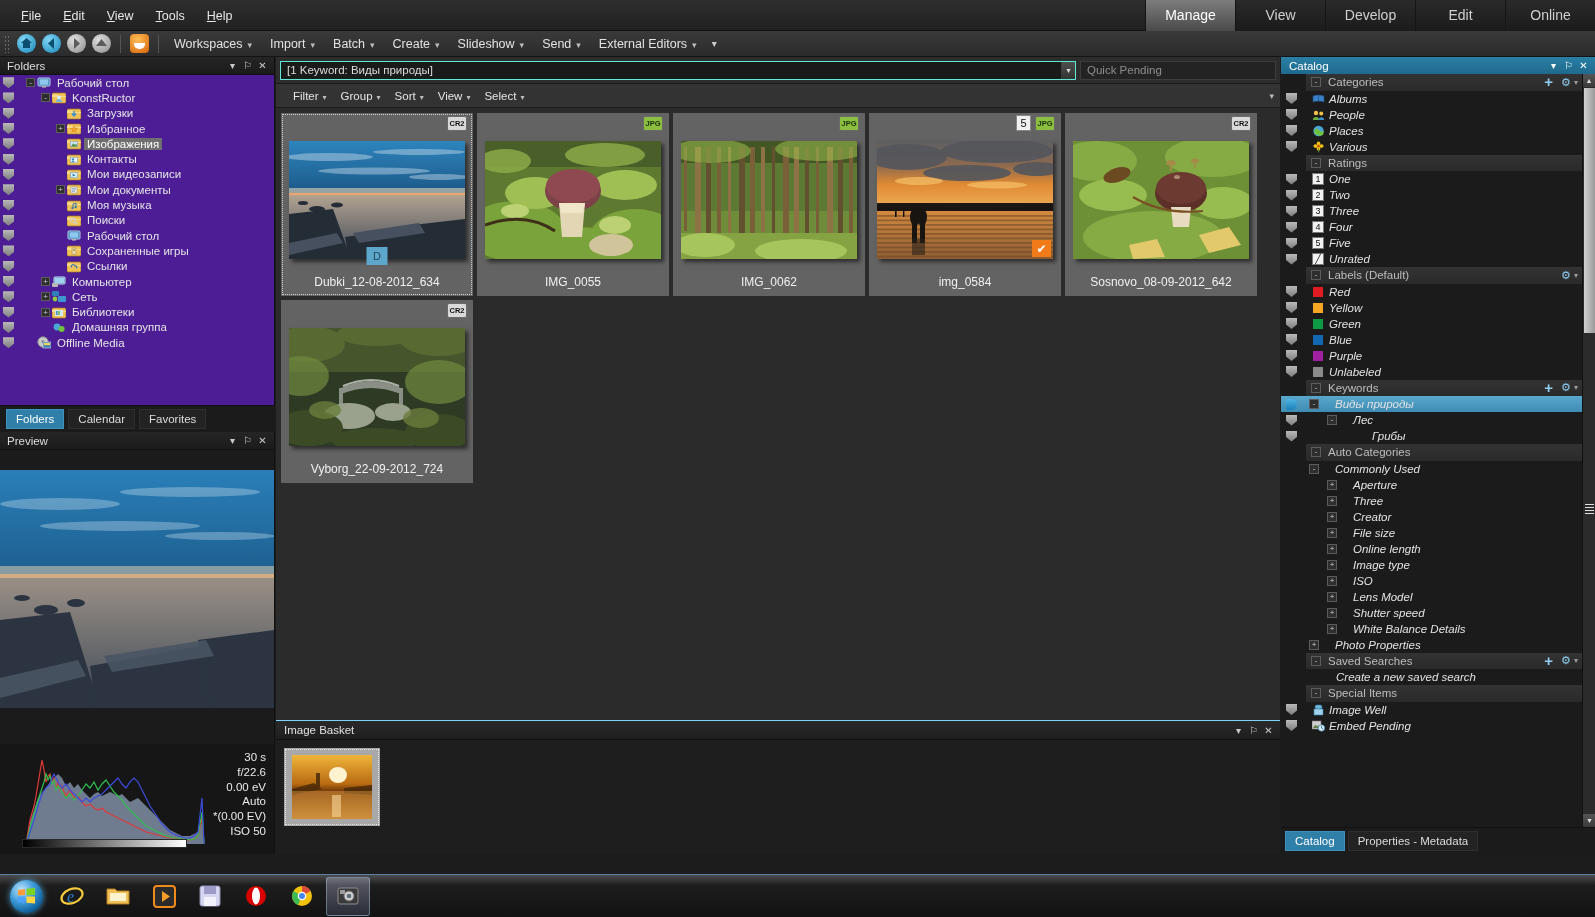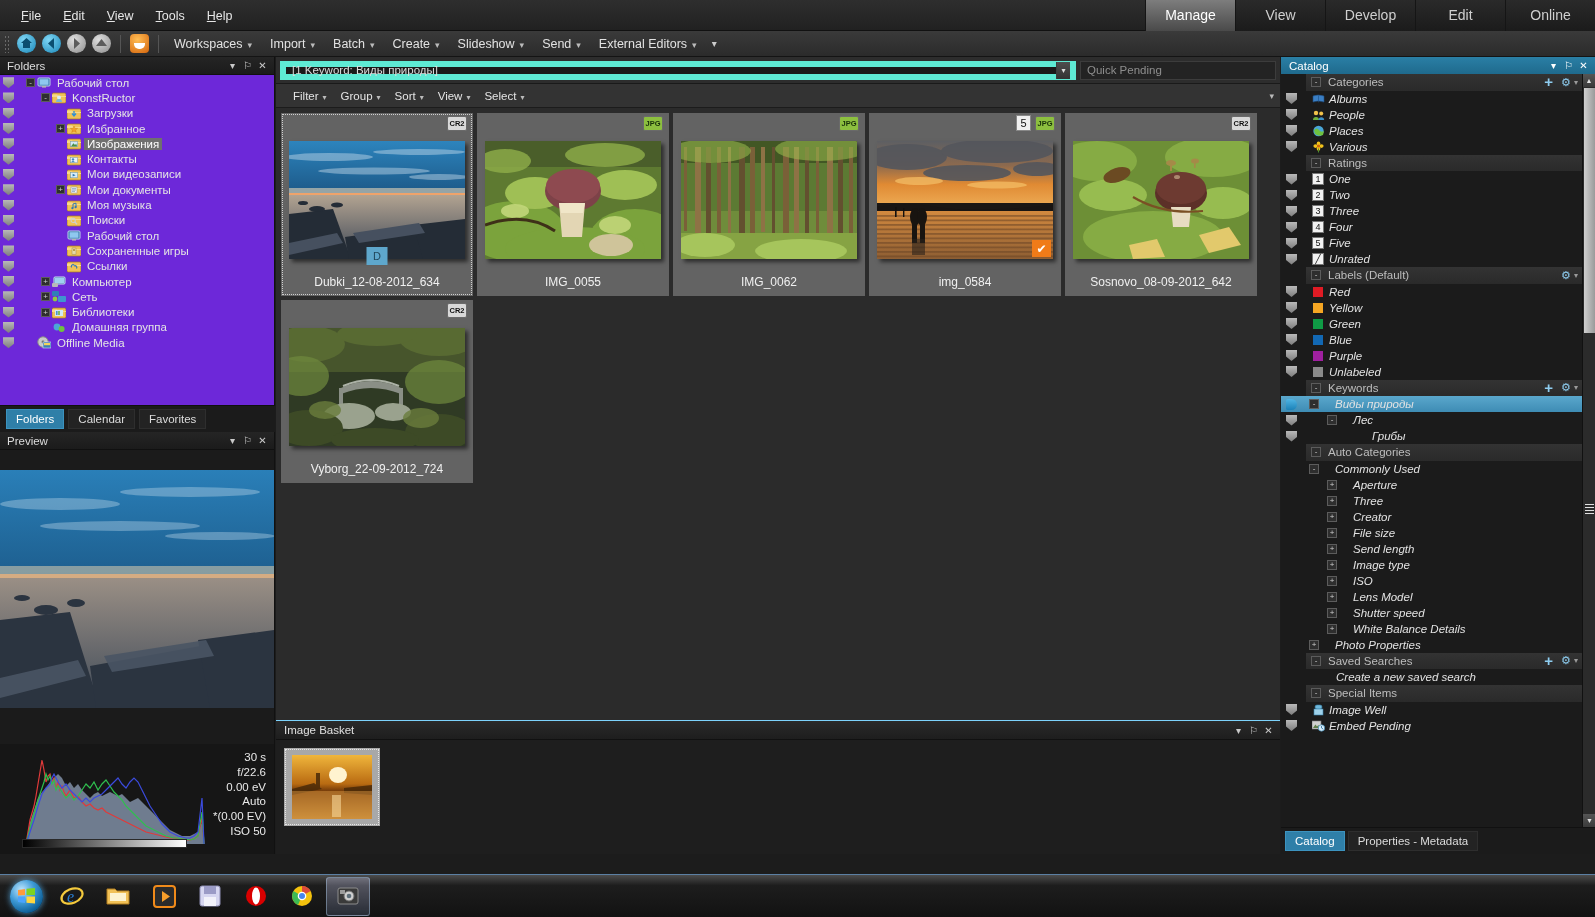--- a/index.html
+++ b/index.html
@@ -69,21 +69,21 @@
   .leftcol{ position:absolute; left:0; top:57px; width:275px; height:797px; background:#1e1e1e;}
   .panelhdr{
     height:18px; background:linear-gradient(#252525,#1b1b1b);
     display:flex; align-items:center; padding:0 4px;
     border-bottom:1px solid #101010;
     font-size:11.5px; color:#dcdcdc;
   }
   .panelhdr .ttl{ flex:1; padding-left:3px; }
   .panelhdr .pb{ width:15px; text-align:center; color:#c9c9c9; font-size:10px; }
   .folderspanel{ position:absolute; left:0; top:0; width:275px; height:375px;
-    background:#6d28d9; border-right:1px solid #111;}
+    background:#4c1d95; border-right:1px solid #111;}
   .treewrap{ position:absolute; left:0; top:18px; right:0; bottom:27px; overflow:hidden;}
   .trow{ height:15.3px; display:flex; align-items:center; position:relative; white-space:nowrap;}
   .trow .flag{
     width:11px; height:11px; margin-left:3px; flex:0 0 auto;
     background:linear-gradient(#b9b9b9,#7d7d7d);
     clip-path:polygon(0 0,100% 0,100% 60%,50% 100%,0 60%);
   }
   .trow .ind{ flex:0 0 auto; }
   .trow .exp{
     width:9px;height:9px; border:1px solid #5c5c5c; background:#2e2e2e;
@@ -106,21 +106,21 @@
   .preview-img{ position:absolute; left:0; top:38px; width:274px; height:238px; overflow:hidden;}
   .histobox{ position:absolute; left:0; bottom:0; width:274px; height:110px; background:#161616;}
   .exif{ position:absolute; right:8px; top:6px; text-align:right; font-size:11.5px; color:#e9e9e9; line-height:14.8px;}
   .graybar{ position:absolute; left:22px; bottom:6px; width:165px; height:9px;
     background:linear-gradient(to right,#000,#fff); border:1px solid #2a2a2a;}
 
   
   .center{ position:absolute; left:276px; top:57px; width:1004px; height:797px; background:#262626; }
   .searchrow{ height:27px; background:#2d2d2d; display:flex; align-items:center; padding:0 4px; gap:4px;
      border-bottom:1px solid #1a1a1a;}
-  .keywordbox{ flex:1; height:19px; background:#1a1a1a; border:6px solid #5eead4;
+  .keywordbox{ flex:1; height:19px; background:#1a1a1a; border:1px solid #5eead4;
      display:flex; align-items:center; padding-left:6px; color:#dcdcdc; font-size:11.5px;text-align:center;}
   .keywordbox .drop{ margin-left:auto; width:14px; height:17px; background:linear-gradient(#4e4e4e,#333);
      display:flex;align-items:center;justify-content:center; font-size:8px; color:#ddd; border-left:1px solid #3c3c3c;}
   .qsearch{ width:196px; height:19px; background:#232323; border:1px solid #3c3c3c;
      display:flex; align-items:center; padding-left:6px; color:#8e8e8e; font-size:11.5px;}
   .filterrow{ height:24px; background:#333; display:flex; align-items:center; padding-left:10px;
      border-bottom:1px solid #1c1c1c; position:relative;}
   .fitem{ padding:2px 7px; font-size:11.5px; color:#e4e4e4;}
   .fitem .car{ font-size:8px; color:#bbb; margin-left:4px;}
   .filterrow .rcar{ position:absolute; right:6px; font-size:9px; color:#bbb;}
@@ -1188,21 +1188,21 @@
           <span style="width:30px;flex:0 0 auto;"></span>
           <span class="expbox">+</span>
           <span style="width:16px;flex:0 0 auto;"></span>
           <span class="ct">File size</span>
         </div>
         <div class="crow">
           <span class="flag none"></span>
           <span style="width:30px;flex:0 0 auto;"></span>
           <span class="expbox">+</span>
           <span style="width:16px;flex:0 0 auto;"></span>
-          <span class="ct">Send length</span>
+          <span class="ct">Online length</span>
         </div>
         <div class="crow">
           <span class="flag none"></span>
           <span style="width:30px;flex:0 0 auto;"></span>
           <span class="expbox">+</span>
           <span style="width:16px;flex:0 0 auto;"></span>
           <span class="ct">Image type</span>
         </div>
         <div class="crow">
           <span class="flag none"></span>

